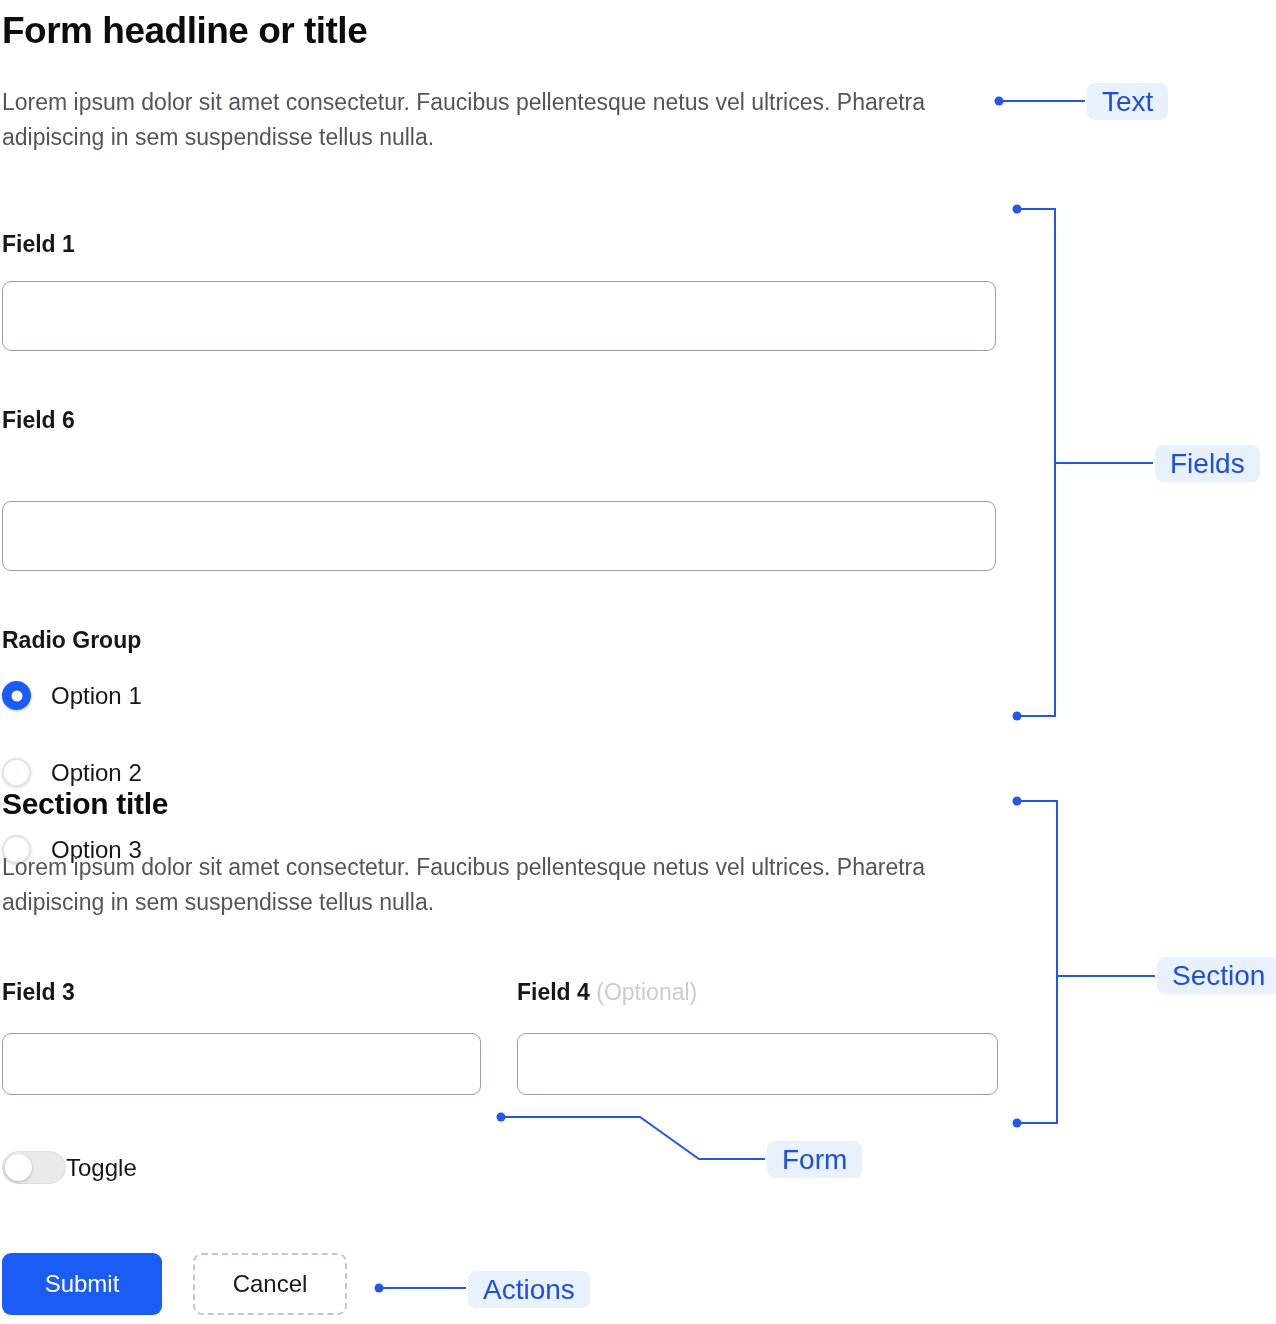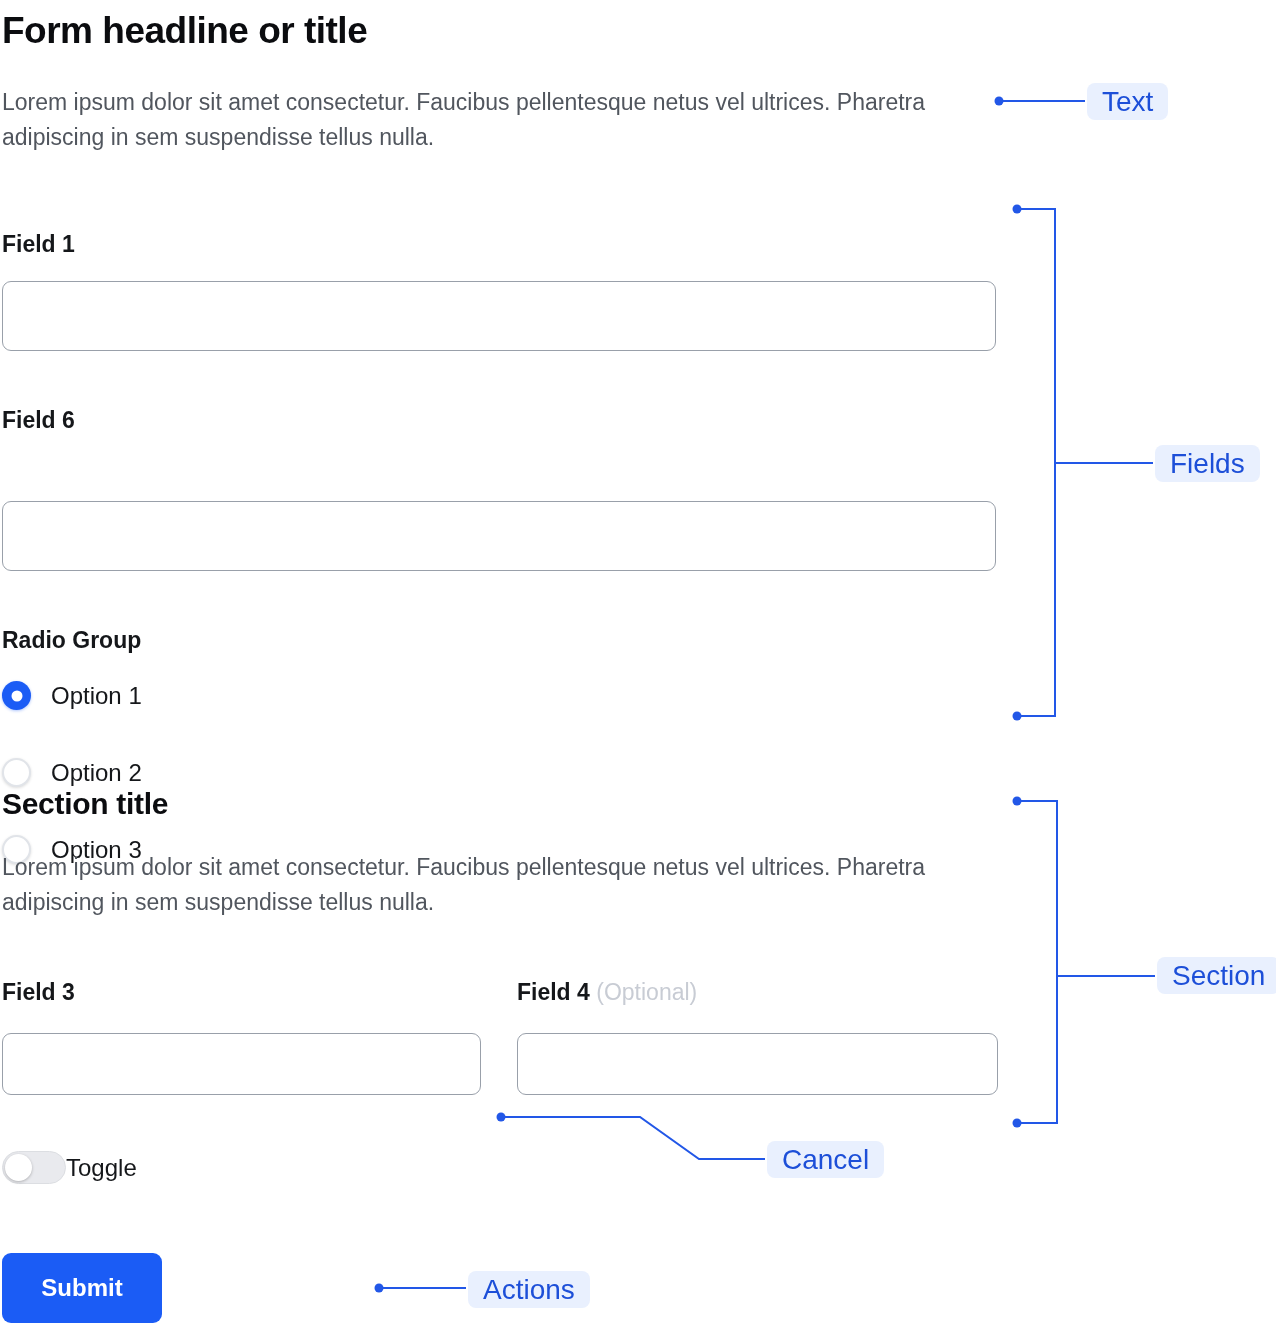--- a/index.html
+++ b/index.html
@@ -77,23 +77,23 @@
     position: relative; cursor: pointer; display: inline-block;
   }
   .toggle-knob {
     position: absolute; top: 2px; left: 2px;
     width: 27px; height: 27px; border-radius: 50%;
     background: #ffffff; box-shadow: 0 1px 3px rgba(0,0,0,0.25);
   }
   .toggle-text { font-size: 24px; color: #15171a; }
 
   .btn {
-    height: 70px; border-radius: 9px;
+    height: 62px; border-radius: 9px;
     font-size: 24px; font-family: "Liberation Sans", sans-serif;
-    cursor: pointer; display: inline-flex; align-items: center; justify-content: center; font-weight: bold;
+    cursor: pointer; display: inline-flex; align-items: center; justify-content: center;
   }
   .btn-primary {
     left: 2px; width: 160px;
     background: #1b5cf5; color: #ffffff; border: none;
   }
   .btn-secondary {
     left: 193px; width: 154px;
     background: #ffffff; color: #15171a;
     border: 2px dashed #c3c8d1;
   }
@@ -170,20 +170,21 @@
   <input class="abs text-input small" style="top: 1033px; left: 517px; width: 481px;">
 
   <div class="abs toggle-row" style="top:1151px;">
     <span class="toggle-track">
       <span class="toggle-knob"></span>
     </span>
     <span class="toggle-text">Toggle</span>
   </div>
 
   <button class="abs btn btn-primary" style="top:1253px;">Submit</button>
+  <button class="abs btn btn-secondary" style="top:1253px;">Cancel</button>
 
   <span class="pill" style="left:1087px; top:83px;">Text</span>
   <span class="pill" style="left:1155px; top:445px;">Fields</span>
   <span class="pill" style="left:1157px; top:957px;">Section</span>
-  <span class="pill" style="left:767px; top:1141px;">Cancel</span>
+  <span class="pill" style="left:767px; top:1141px;">Form</span>
   <span class="pill" style="left:468px; top:1271px;">Actions</span>
 
 </div>
 
 </body></html>

